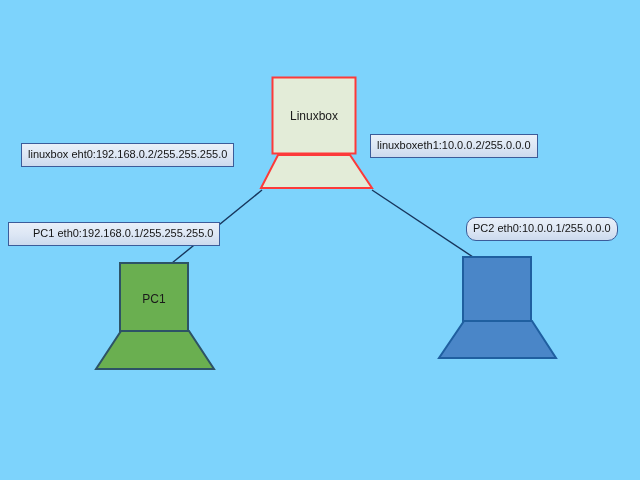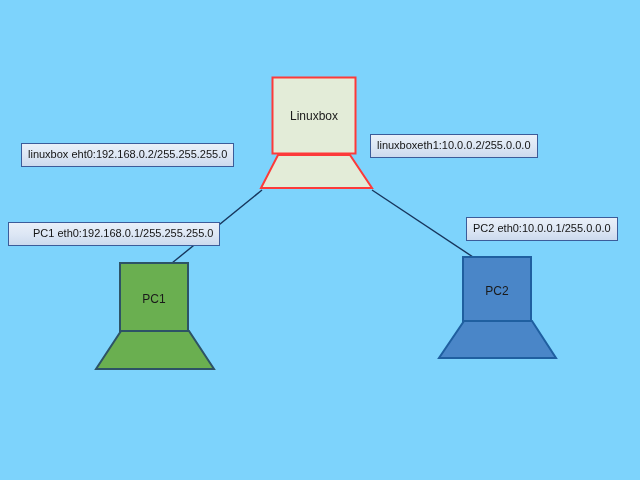--- a/index.html
+++ b/index.html
@@ -75,24 +75,23 @@
       <polygon points="28,69 96,69 121,107 3,107" fill="#6aaf50" stroke="#2d5366" stroke-width="2"></polygon>
     </svg>
     <div class="device-label" style="top:30px; left:-2px;">PC1</div>
   </div>
 
   <div class="device" style="left:435px; top:256px; width:126px; height:106px;">
     <svg width="126" height="106" viewBox="0 0 126 106">
       <rect x="28" y="1" width="68" height="64" fill="#4a86c8" stroke="#1f5fa0" stroke-width="2"></rect>
       <polygon points="29,65 97,65 121,102 4,102" fill="#4a86c8" stroke="#1f5fa0" stroke-width="2"></polygon>
     </svg>
-    <div class="device-label" style="top:28px; left:-1px;">PC2</div>
   </div>
 
   <div class="callout" style="left:21px; top:143px;">linuxbox eht0:192.168.0.2/255.255.255.0</div>
 
   <div class="callout" style="left:370px; top:134px;">linuxboxeth1:10.0.0.2/255.0.0.0</div>
 
   <div class="callout" style="left:8px; top:222px;padding-left:24px;">PC1 eth0:192.168.0.1/255.255.255.0</div>
 
-  <div class="callout" style="left:466px; top:217px;">PC2 eth0:10.0.0.1/255.0.0.0</div>
+  <div class="callout" style="left:466px; top:217px;border-radius:10px;">PC2 eth0:10.0.0.1/255.0.0.0</div>
 
 </div>
 
 </body></html>

